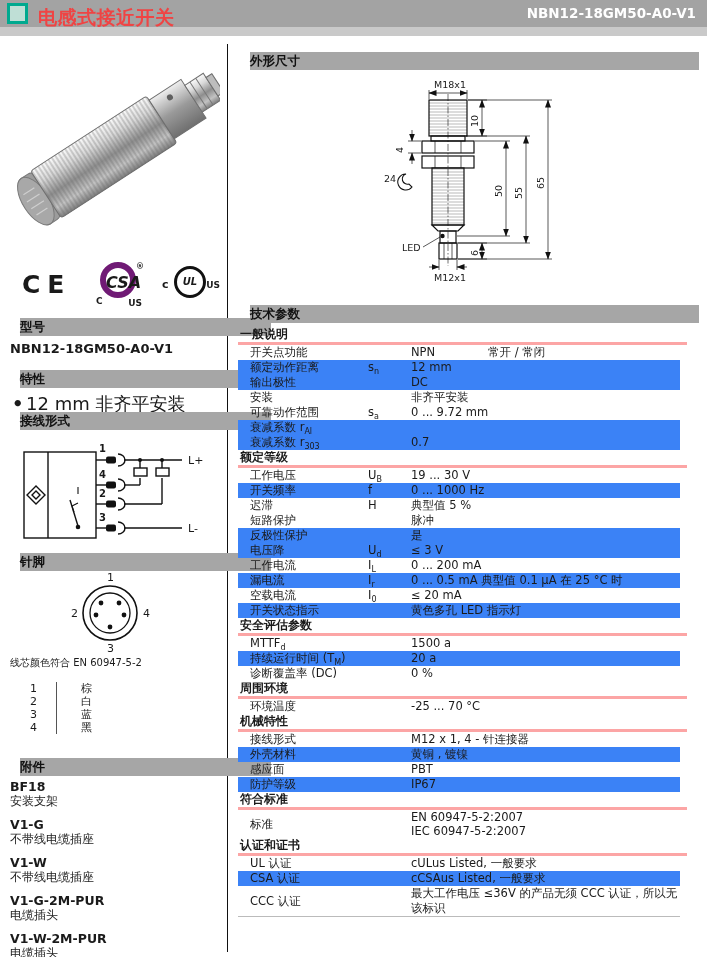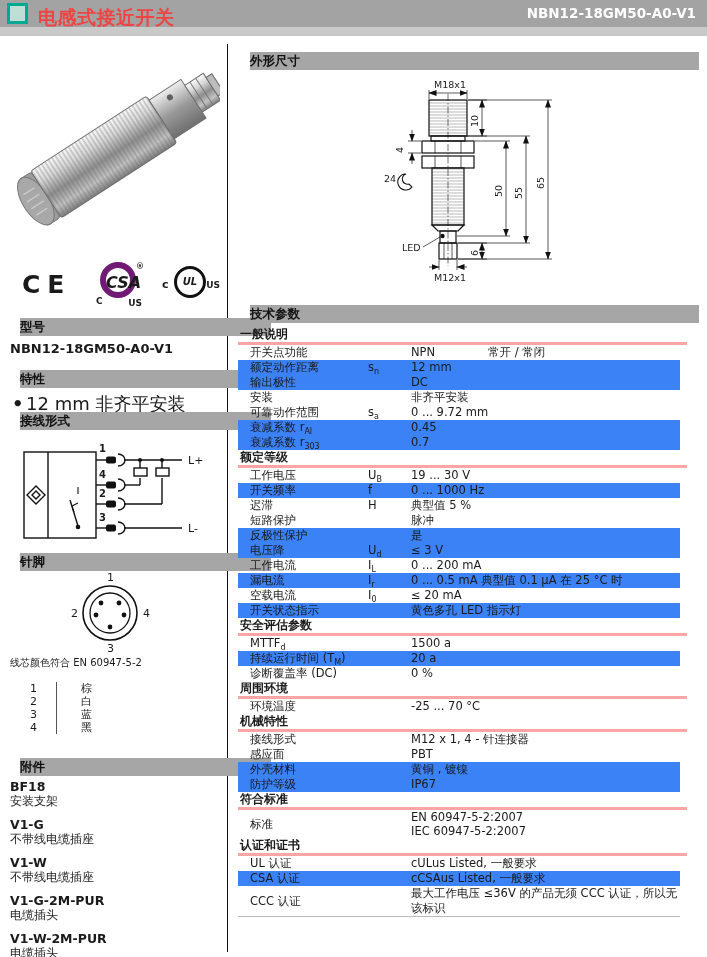--- a/index.html
+++ b/index.html
@@ -362,21 +362,20 @@
       <div class="tv"><span>非齐平安装</span></div>
     </div>
     <div class="trow">
       <div class="tl">可靠动作范围</div>
       <div class="ts">s<sub>a</sub></div>
       <div class="tv"><span>0 ... 9.72 mm</span></div>
     </div>
     <div class="trow shade">
       <div class="tl">衰减系数 r<sub>Al</sub></div>
       <div class="ts"></div>
-      <div class="tv"><span>0.45</span></div>
     </div>
     <div class="trow shade">
       <div class="tl">衰减系数 r<sub>303</sub></div>
       <div class="ts"></div>
       <div class="tv"><span>0.7</span></div>
     </div>
     <div class="sec-h">额定等级</div>
     <div class="trow">
       <div class="tl">工作电压</div>
       <div class="ts">U<sub>B</sub></div>
@@ -448,29 +447,29 @@
       <div class="tl">环境温度</div>
       <div class="ts"></div>
       <div class="tv"><span>-25 ... 70 °C</span></div>
     </div>
     <div class="sec-h">机械特性</div>
     <div class="trow">
       <div class="tl">接线形式</div>
       <div class="ts"></div>
       <div class="tv"><span>M12 x 1, 4 - 针连接器</span></div>
     </div>
+    <div class="trow shade">
+      <div class="tl">外壳材料</div>
+      <div class="ts"></div>
+      <div class="tv"><span>黄铜 , 镀镍</span></div>
+    </div>
     <div class="trow">
       <div class="tl">感应面</div>
       <div class="ts"></div>
       <div class="tv"><span>PBT</span></div>
-    </div>
-    <div class="trow shade">
-      <div class="tl">外壳材料</div>
-      <div class="ts"></div>
-      <div class="tv"><span>黄铜 , 镀镍</span></div>
     </div>
     <div class="trow shade">
       <div class="tl">防护等级</div>
       <div class="ts"></div>
       <div class="tv"><span>IP67</span></div>
     </div>
     <div class="sec-h">符合标准</div>
     <div class="trow">
       <div class="tl">标准</div>
       <div class="ts"></div>

